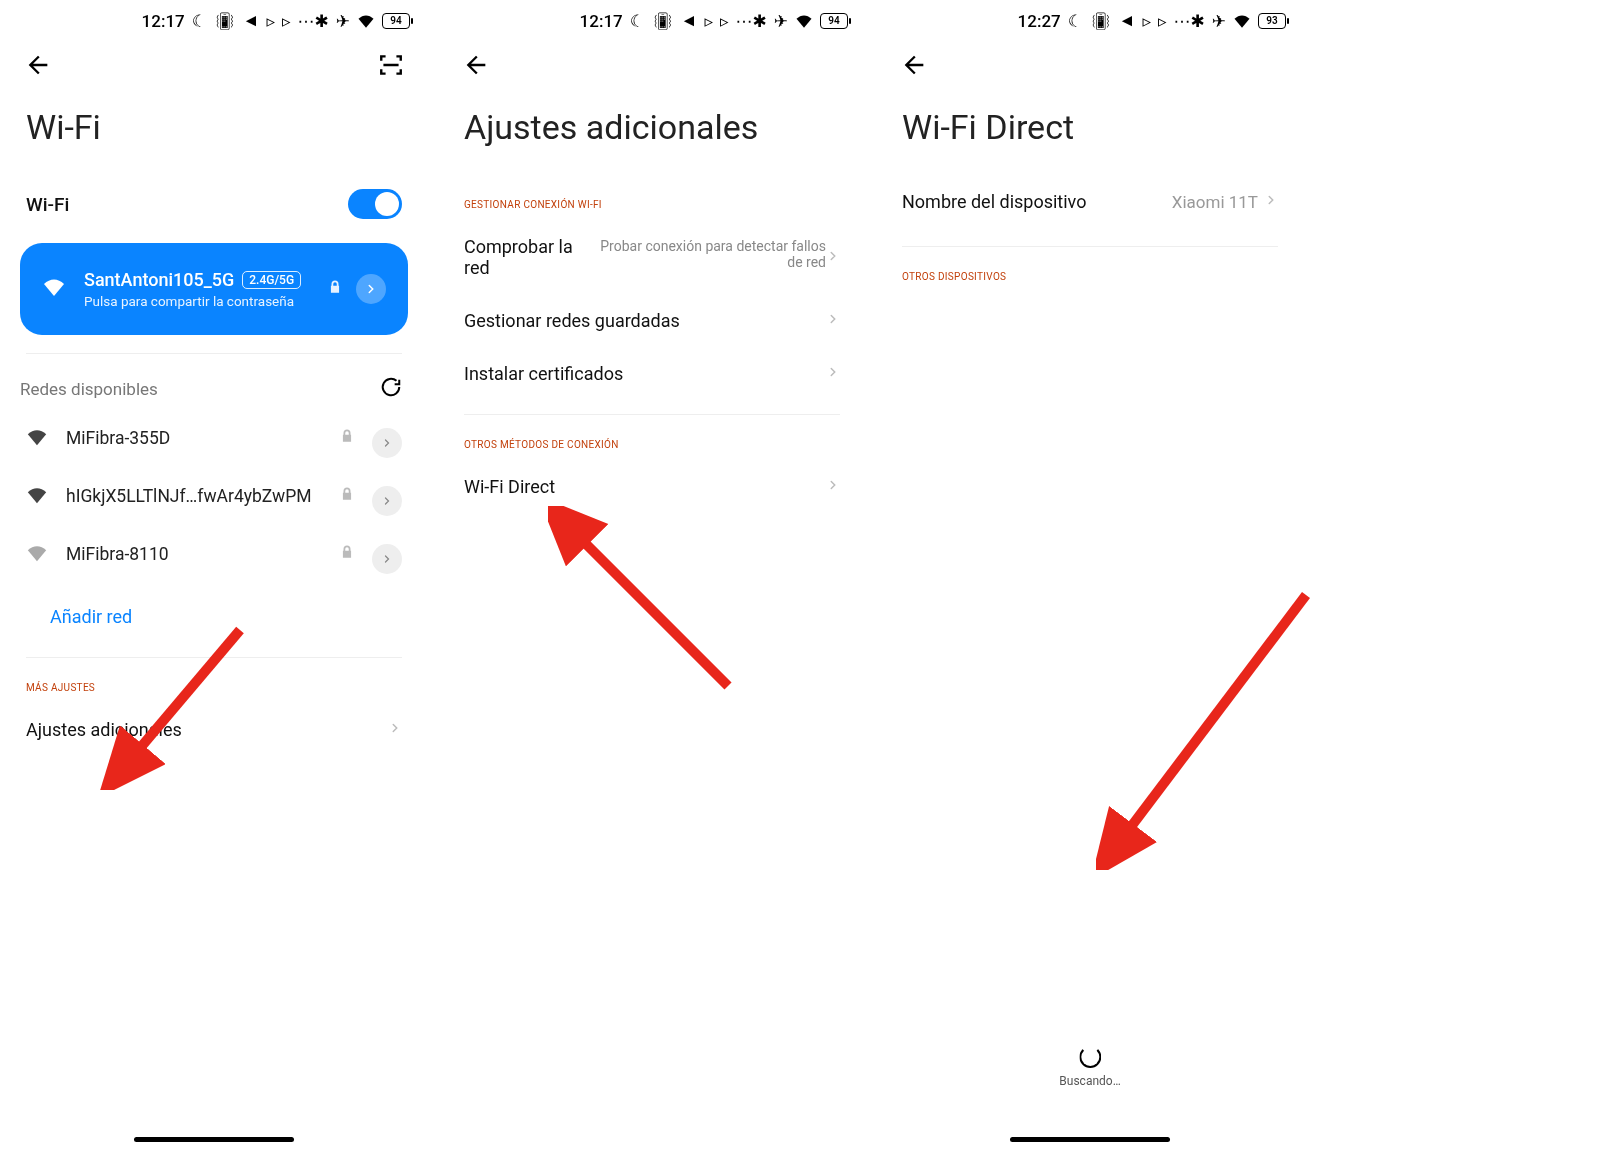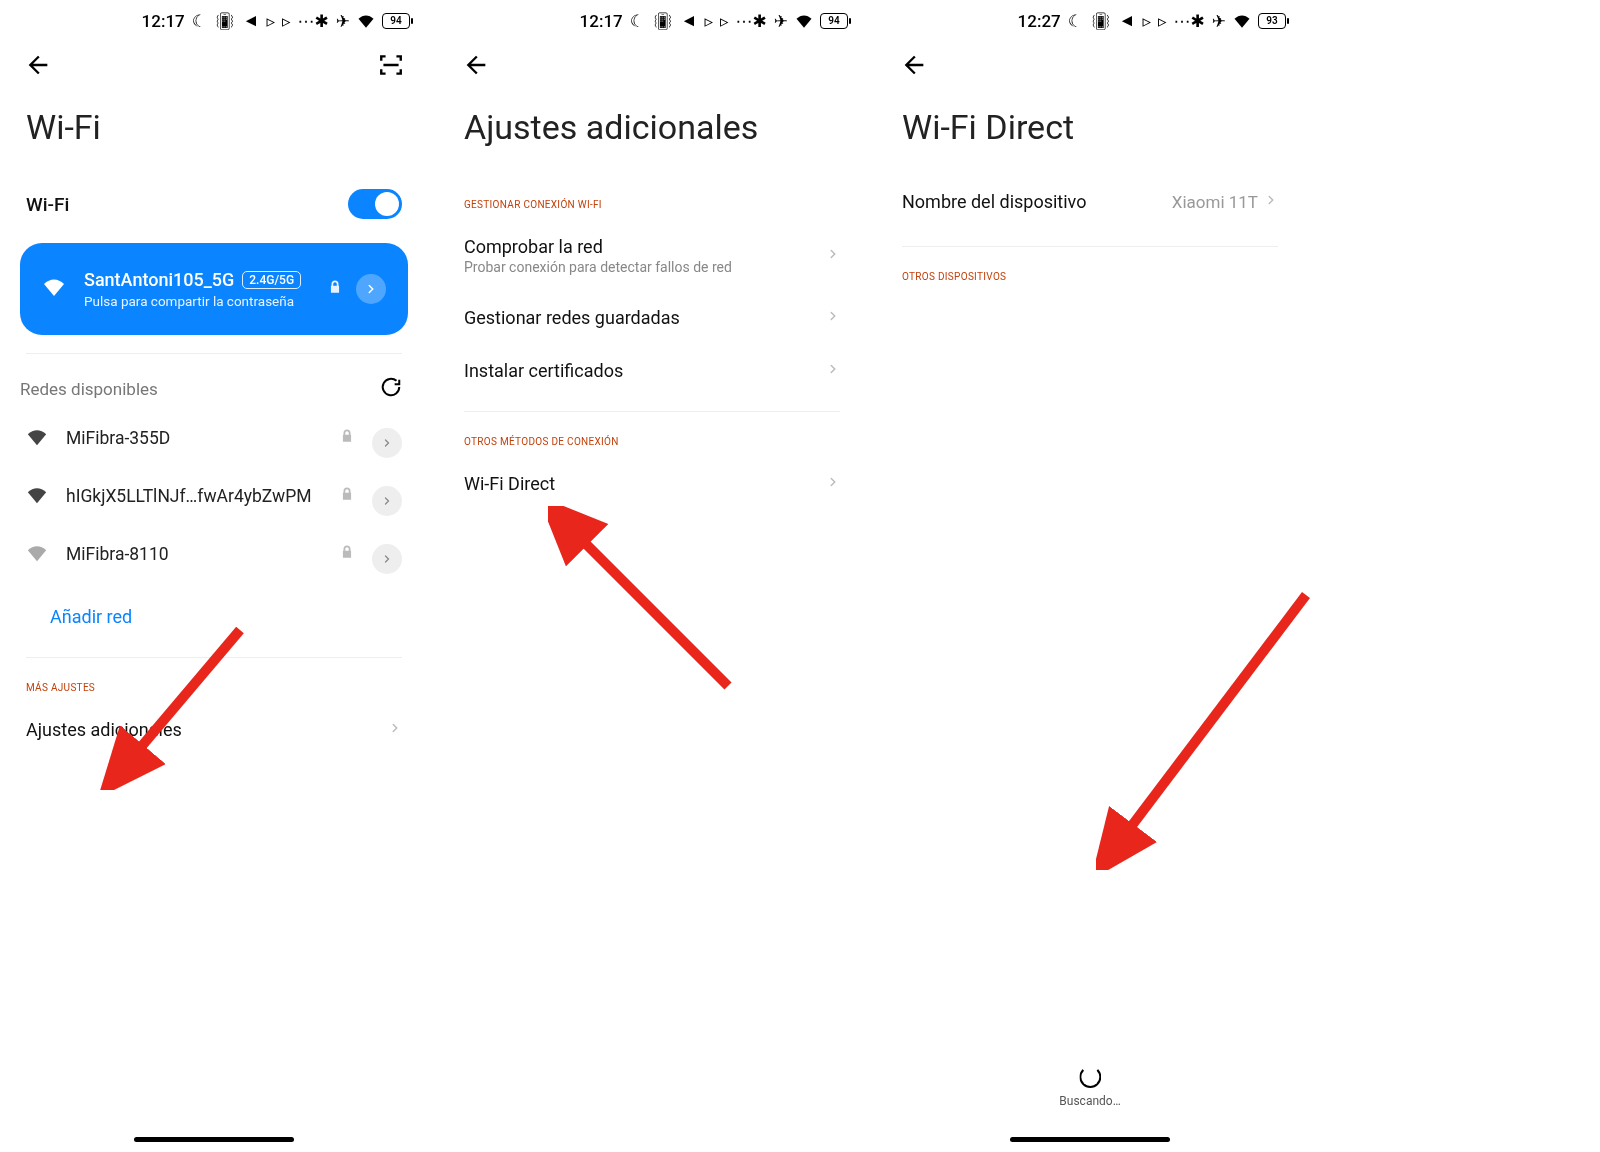--- a/index.html
+++ b/index.html
@@ -146,39 +146,39 @@
   }
   .net-name { flex:1; font-size:17.5px; color:#222; white-space:nowrap; overflow:hidden; text-overflow:ellipsis; }
   .lock-ico { color:#bbb; }
 
   .add-link { color:#0a84ff; font-size:18px; padding: 18px 26px 18px 50px; }
 
   .list-row {
     display:flex; justify-content:space-between; align-items:center;
     padding: 16px 26px;
   }
-  .list-main { display:flex; flex-direction:column; }
+  .list-main { display:flex; flex-direction:row; }
   .list-label { font-size:18px; color:#111; font-weight:450;}
   .list-sub { font-size:14px; color:#888; margin-top:2px;text-align:right;}
   .chev { color:#bbb; }
   .value-right { color:#999; font-size:17px; margin-right:6px;}
 
   .nav-pill {
     position:absolute;
     bottom: 10px;
     left:50%;
     transform:translateX(-50%);
     width: 160px; height:5px;
     background:#000;
     border-radius:3px;
   }
 
   .searching {
     position:absolute;
-    bottom:44px;
+    bottom:64px;
     left:50%;
     transform:translateX(-50%);
     text-align:center;
     font-size:12px;
     color:#555;
   }
   .spinner {
     width:22px; height:22px;
     border:2.5px solid #000;
     border-top-color:transparent;

